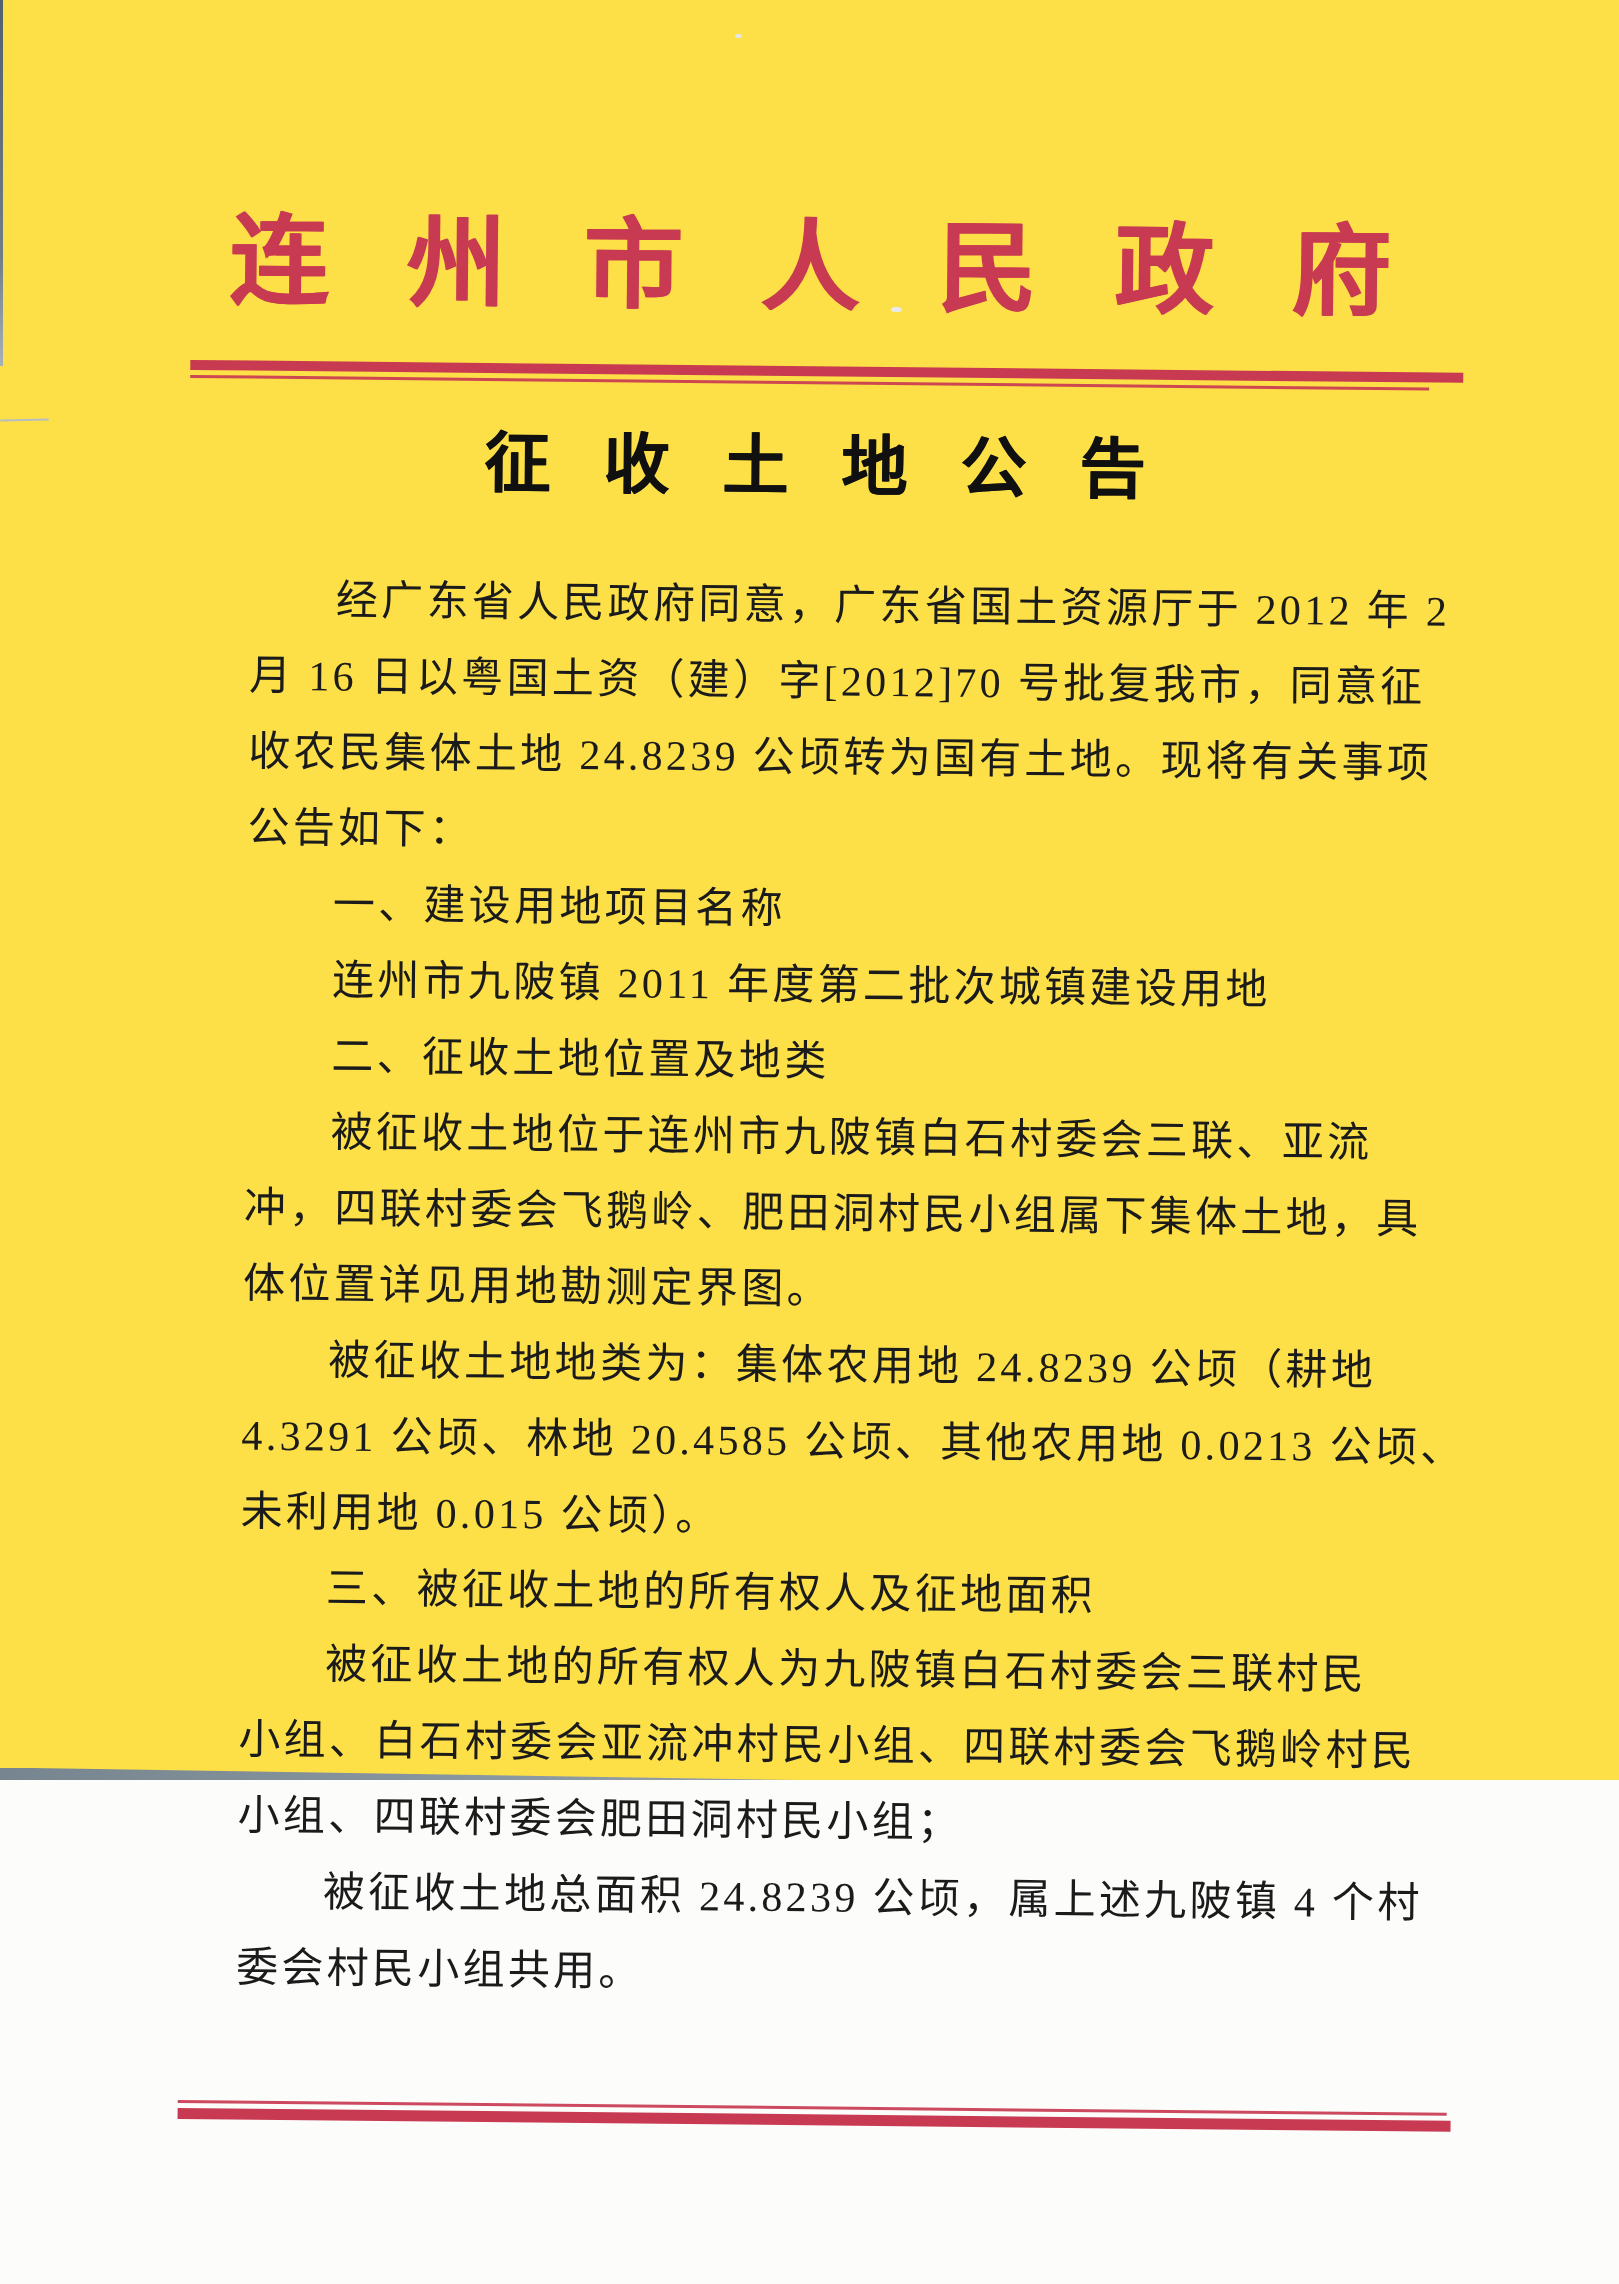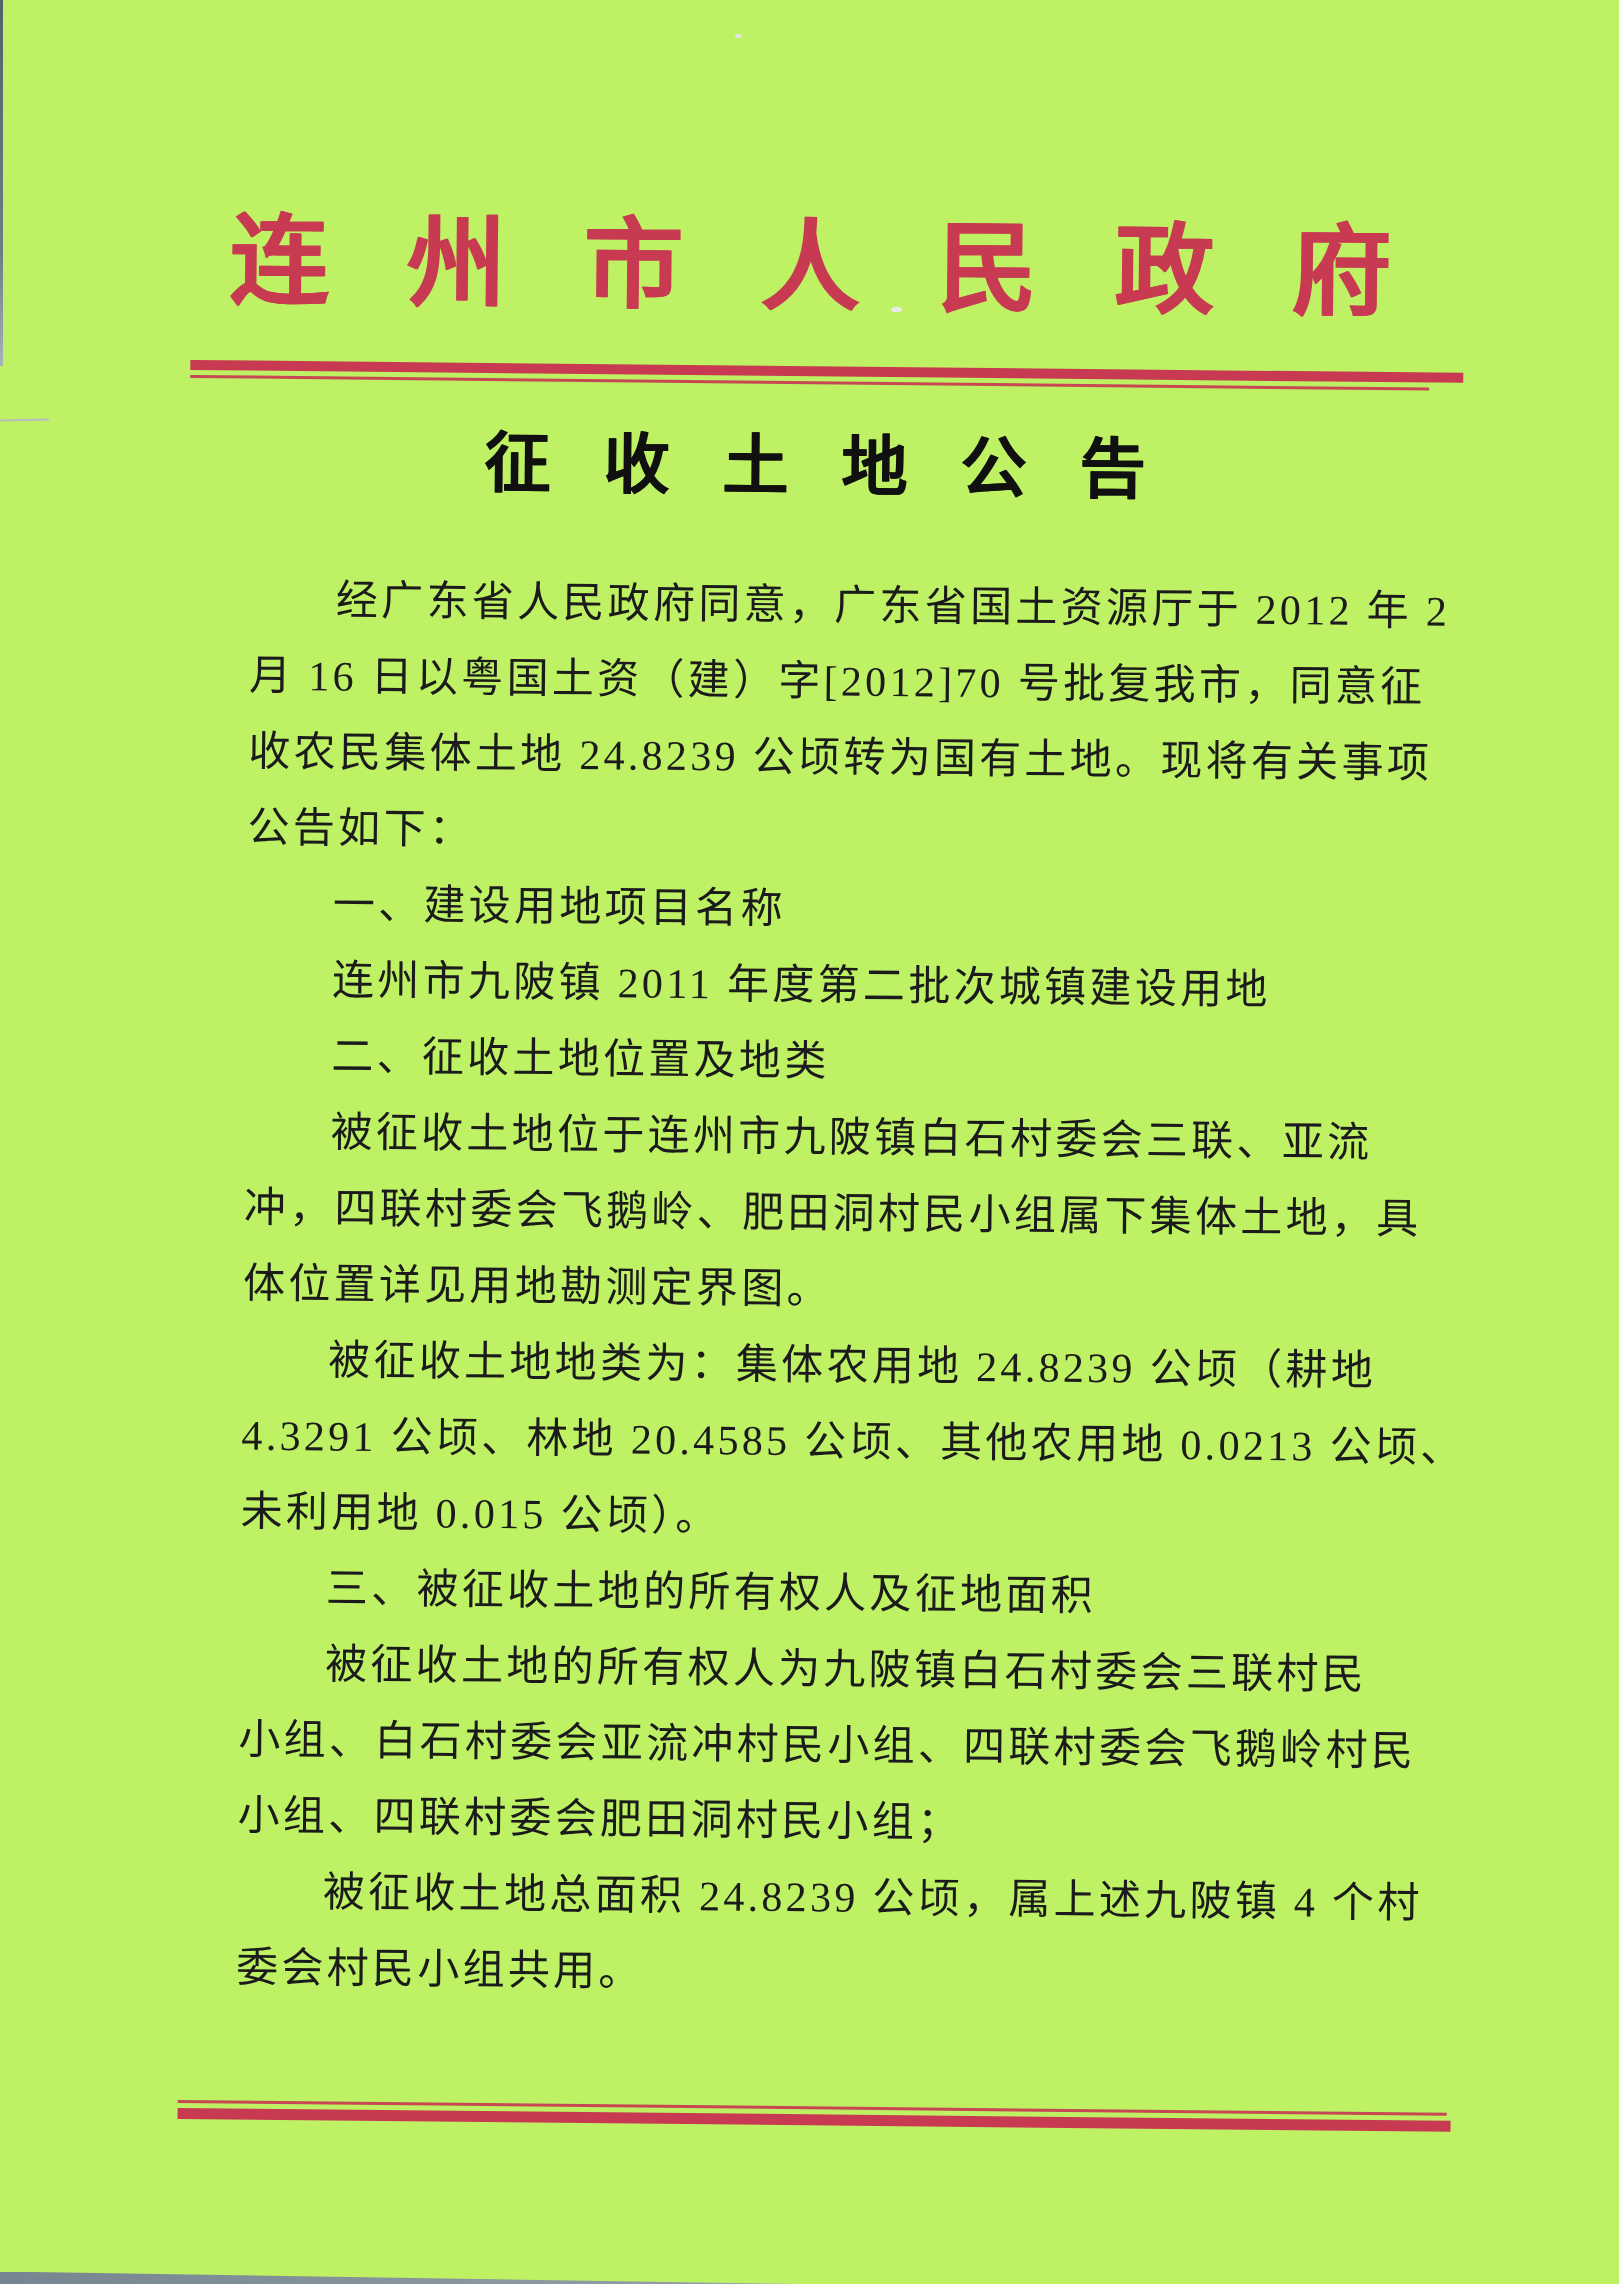--- a/index.html
+++ b/index.html
@@ -8,22 +8,22 @@
     width: 1619px;
     height: 2284px;
     background: #fcfcfb;
     overflow: hidden;
     font-family: "Liberation Serif", "DejaVu Serif", serif;
   }
   .page {
     position: absolute;
     left: 0; top: 0;
     width: 1619px;
-    height: 2284px;
-    background: #bef264;
+    height: 1780px;
+    background: #fde047;
   }
   
   .skew {
     position: absolute;
     left: 0; top: 0;
     width: 1619px;
     height: 2284px;
     transform: rotate(0.58deg);
     transform-origin: 0 0;
   }

